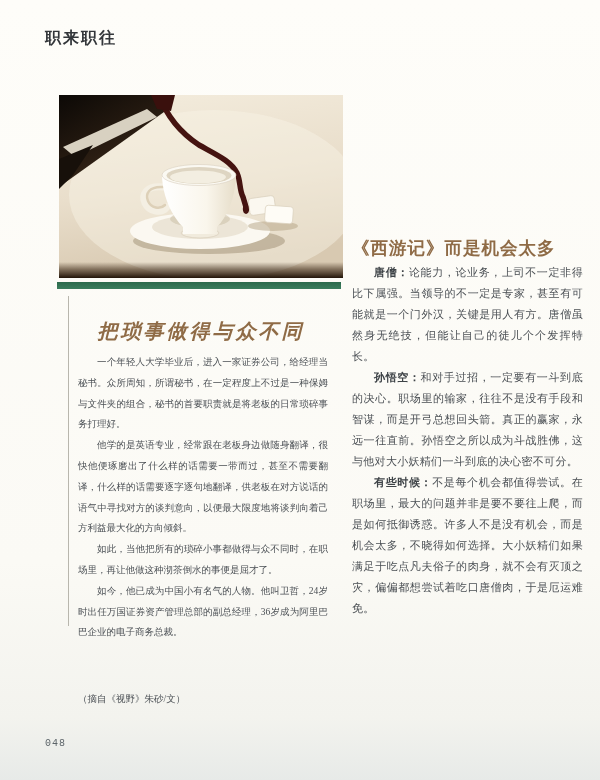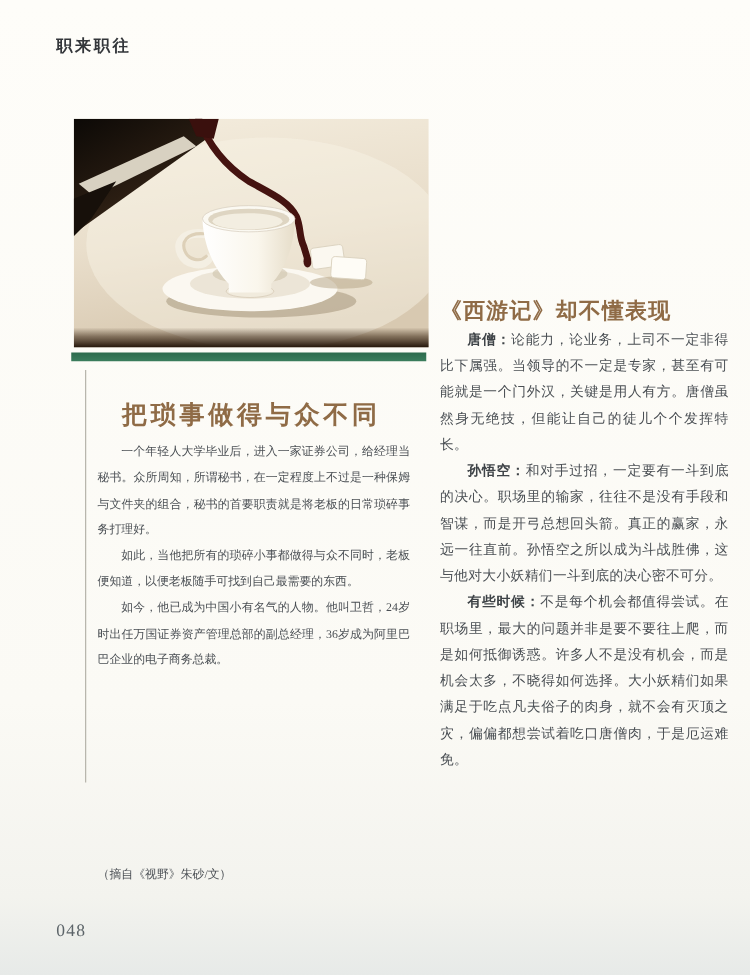--- a/index.html
+++ b/index.html
@@ -2,44 +2,44 @@
 <html><head>
 <meta charset="utf-8">
 <style>
   html,body{margin:0;padding:0;background:#ffffff;}
   .page{
     position:relative;width:600px;height:780px;overflow:hidden;
     background:linear-gradient(180deg,#fefdf9 0%,#fbfaf5 72%,#f3f3ee 92%,#e7eae8 100%);
     font-family:"Liberation Serif","DejaVu Serif",serif;
   }
   .header-label{
-    position:absolute;left:45px;top:28px;font-size:13px;font-weight:700;
+    position:absolute;left:45px;top:28px;font-size:16px;font-weight:700;
     color:#33363a;letter-spacing:2px;font-family:Liberation Serif, serif;
   }
   .photo{position:absolute;left:59px;top:95px;width:284px;height:183px;}
   .accent-bar{position:absolute;left:57px;top:282px;width:284px;height:7px;background:linear-gradient(180deg,#2c6a4c,#3b7d5d);}
   .vrule{position:absolute;left:68px;top:296px;width:1px;height:330px;background:#b8b6ad;}
   .left-title{
     position:absolute;left:70px;top:305px;width:262px;text-align:center;
-    font-size:20px;font-weight:700;color:#8f6b46;letter-spacing:3px;
+    font-size:20px;font-weight:700;color:#8f6b46;letter-spacing:3px;font-style:italic;
   }
   .left-body{position:absolute;left:78px;top:352px;width:250px;}
   .right-title{
     position:absolute;left:352px;top:224px;width:234px;
     font-size:17.5px;font-weight:700;color:#8f6b46;letter-spacing:1px;white-space:nowrap;
   }
   .right-body{position:absolute;left:352px;top:262px;width:231px;}
   .left-body{font-size:9.5px;line-height:20.8px;color:#4a4f54;text-align:justify;}
   .right-body{font-size:11px;line-height:21px;color:#4a4f54;text-align:justify;letter-spacing:0.3px;}
   .para{margin:0;text-indent:2em;}
   .speaker{font-weight:700;color:#3e4347;}
   .attr{margin:4px 2px 0 0;font-size:9.5px;color:#4a4f54;}
   .page-number{
-    position:absolute;left:45px;top:738px;font-size:14px;color:#5c6469;letter-spacing:1px;
-    font-family:Liberation Serif, serif;
+    position:absolute;left:45px;top:738px;font-size:10px;color:#5c6469;letter-spacing:1px;
+    font-family:Liberation Mono, monospace;
   }
 </style>
 </head>
 <body>
 
 <div class="page">
 
   <div class="header-label">职来职往</div>
 
   <div class="photo">
@@ -98,26 +98,27 @@
     </svg>
   </div>
 
   <div class="accent-bar"></div>
   <div class="vrule"></div>
 
   <h1 class="left-title">把琐事做得与众不同</h1>
 
   <div class="left-body">
       <p class="para">一个年轻人大学毕业后，进入一家证券公司，给经理当秘书。众所周知，所谓秘书，在一定程度上不过是一种保姆与文件夹的组合，秘书的首要职责就是将老板的日常琐碎事务打理好。</p>
-      <p class="para">如此，当他把所有的琐碎小事都做得与众不同时，老板便知道，以便老板随手可找到自己最需要的东西。</p>
+      <p class="para">他学的是英语专业，经常跟在老板身边做随身翻译，很快他便琢磨出了什么样的话需要一带而过，甚至不需要翻译，什么样的话需要逐字逐句地翻译，供老板在对方说话的语气中寻找对方的谈判意向，以便最大限度地将谈判向着己方利益最大化的方向倾斜。</p>
+      <p class="para">如此，当他把所有的琐碎小事都做得与众不同时，在职场里，再让他做这种沏茶倒水的事便是屈才了。</p>
       <p class="para">如今，他已成为中国小有名气的人物。他叫卫哲，24岁时出任万国证券资产管理总部的副总经理，36岁成为阿里巴巴企业的电子商务总裁。</p>
     </div>
   <p class="attr left-attr-slot" style="position:absolute;left:78px;top:689px;width:250px;">（摘自《视野》朱砂/文）</p>
 
-  <h1 class="right-title">《西游记》却不懂表现</h1>
+  <h1 class="right-title">《西游记》而是机会太多</h1>
   <div class="right-body">
       <p class="para"><span class="speaker">唐僧：</span>论能力，论业务，上司不一定非得比下属强。当领导的不一定是专家，甚至有可能就是一个门外汉，关键是用人有方。唐僧虽然身无绝技，但能让自己的徒儿个个发挥特长。</p>
       <p class="para"><span class="speaker">孙悟空：</span>和对手过招，一定要有一斗到底的决心。职场里的输家，往往不是没有手段和智谋，而是开弓总想回头箭。真正的赢家，永远一往直前。孙悟空之所以成为斗战胜佛，这与他对大小妖精们一斗到底的决心密不可分。</p>
       <p class="para"><span class="speaker">有些时候：</span>不是每个机会都值得尝试。在职场里，最大的问题并非是要不要往上爬，而是如何抵御诱惑。许多人不是没有机会，而是机会太多，不晓得如何选择。大小妖精们如果满足于吃点凡夫俗子的肉身，就不会有灭顶之灾，偏偏都想尝试着吃口唐僧肉，于是厄运难免。</p>
     </div>
 
   <div class="page-number">048</div>
 </div>
 
 </body></html>

